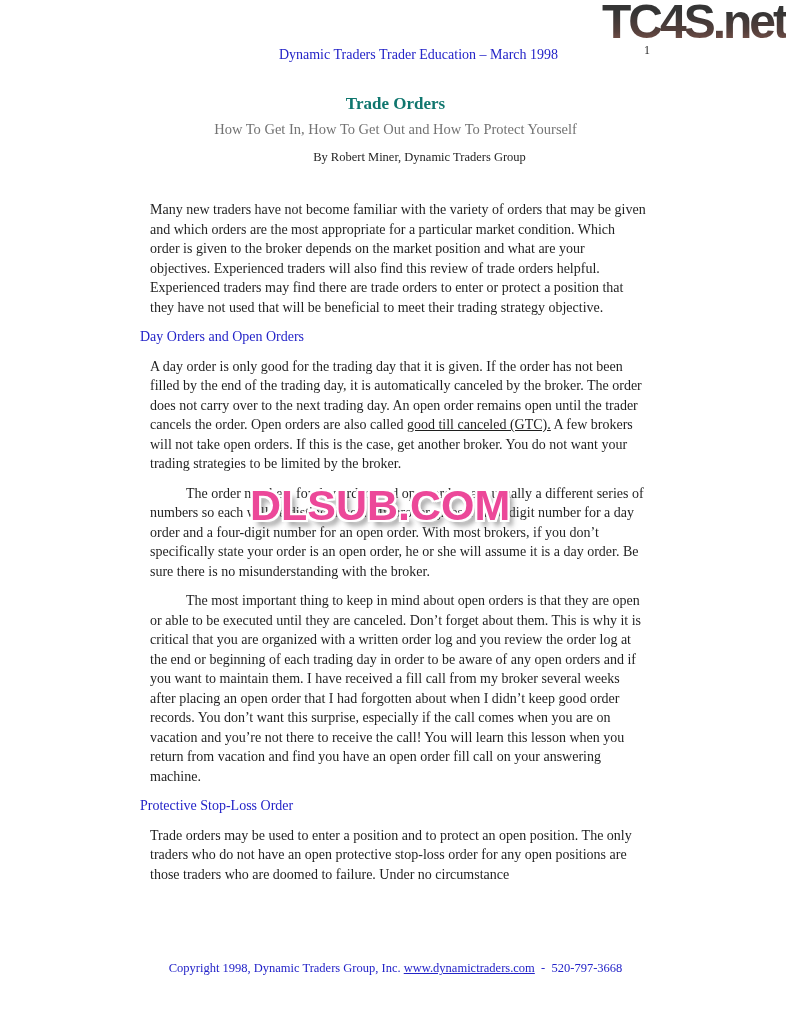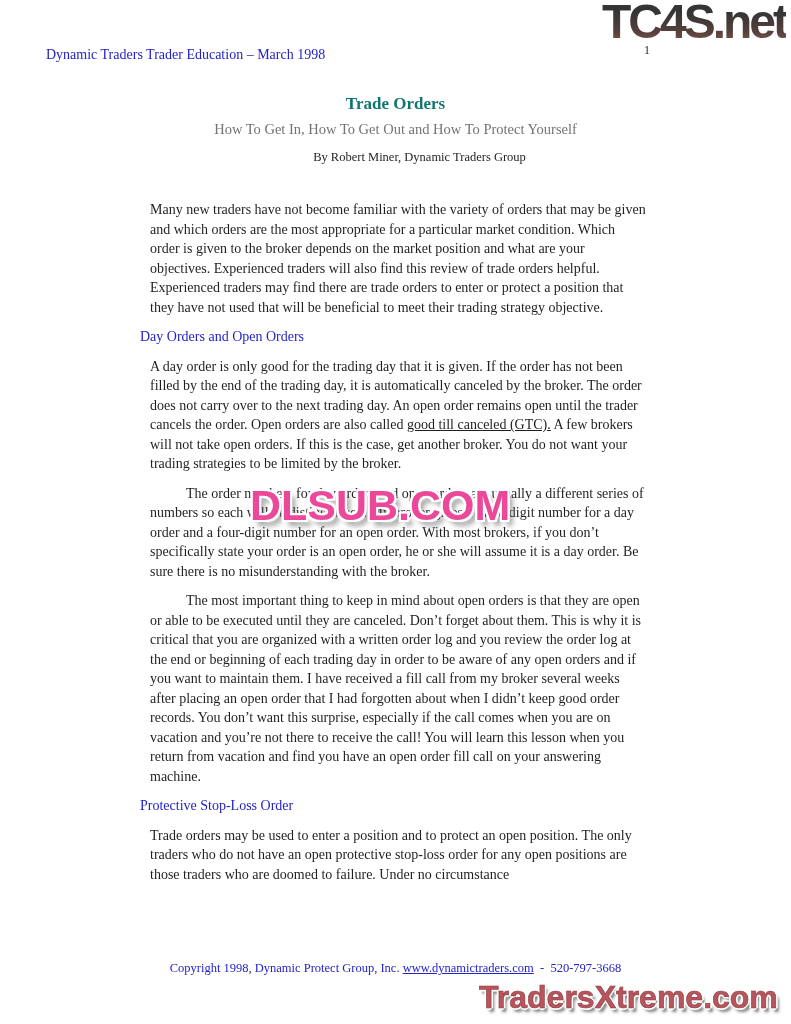--- a/index.html
+++ b/index.html
@@ -2,21 +2,21 @@
 <html><head>
 <meta charset="utf-8">
 <style>
   html, body { margin:0; padding:0; background:#ffffff; }
   .page {
     position:relative; width:791px; height:1024px; background:#ffffff;
     font-family:"Liberation Serif", serif; color:#1f1f1f; overflow:hidden;
   }
 
   .header-line {
-    position:absolute; top:47px; left:46px; right:0; 
+    position:absolute; top:47px; left:46px; right:0; text-align:center;
     font-size:14px; color:#2323c8;
   }
   .pagenum {
     position:absolute; top:43px; left:644px; font-size:12px; color:#2a2a2a;
   }
   .tc4s {
     position:absolute; top:-2px; right:5px;
     font-family:"Liberation Sans", sans-serif; font-weight:bold;
     font-size:48px; letter-spacing:-3px; line-height:1;
     background:linear-gradient(180deg, #353535 30%, #55403c 70%, #8a5a50 100%);
@@ -103,17 +103,16 @@
     <p class="indent">The most important thing to keep in mind about open orders is that they are open or able to be executed until they are canceled. Don’t forget about them. This is why it is critical that you are organized with a written order log and you review the order log at the end or beginning of each trading day in order to be aware of any open orders and if you want to maintain them. I have received a fill call from my broker several weeks after placing an open order that I had forgotten about when I didn’t keep good order records. You don’t want this surprise, especially if the call comes when you are on vacation and you’re not there to receive the call! You will learn this lesson when you return from vacation and find you have an open order fill call on your answering machine.</p>
 
     <div class="sec-heading">Protective Stop-Loss Order</div>
 
     <p>Trade orders may be used to enter a position and to protect an open position. The only traders who do not have an open protective stop-loss order for any open positions are those traders who are doomed to failure. Under no circumstance</p>
 
   </div>
 
   <div class="wm-dlsub">DLSUB.COM</div>
 
-  <div class="footer"><span>Copyright 1998, Dynamic Protect Group, Inc. </span><span class="link">www.dynamictraders.com</span><span>&nbsp; - &nbsp;520-797-3668</span></div>
+  <div class="footer"><span>Copyright 1998, Dynamic Traders Group, Inc. </span><span class="link">www.dynamictraders.com</span><span>&nbsp; - &nbsp;520-797-3668</span></div>
 
-  <div class="wm-tx">TradersXtreme.com</div>
 
 </div>
 
 </body></html>

